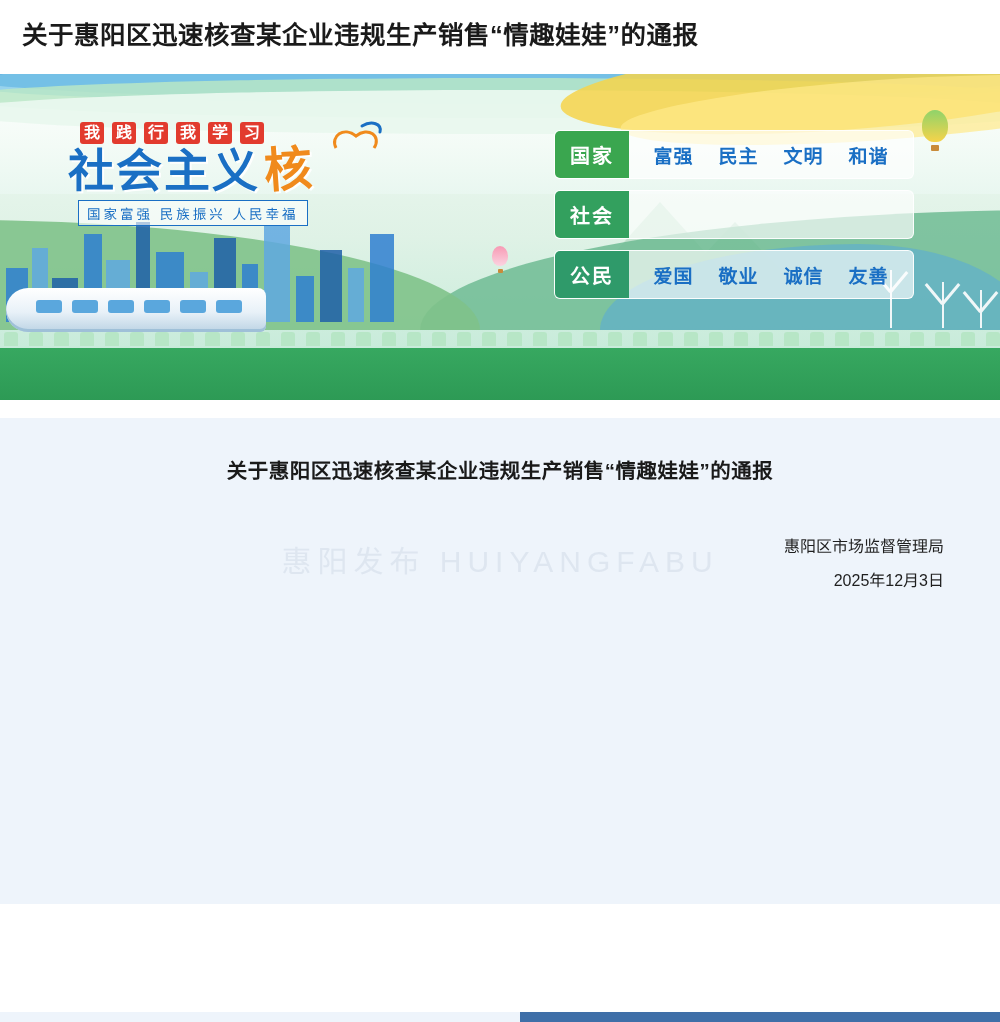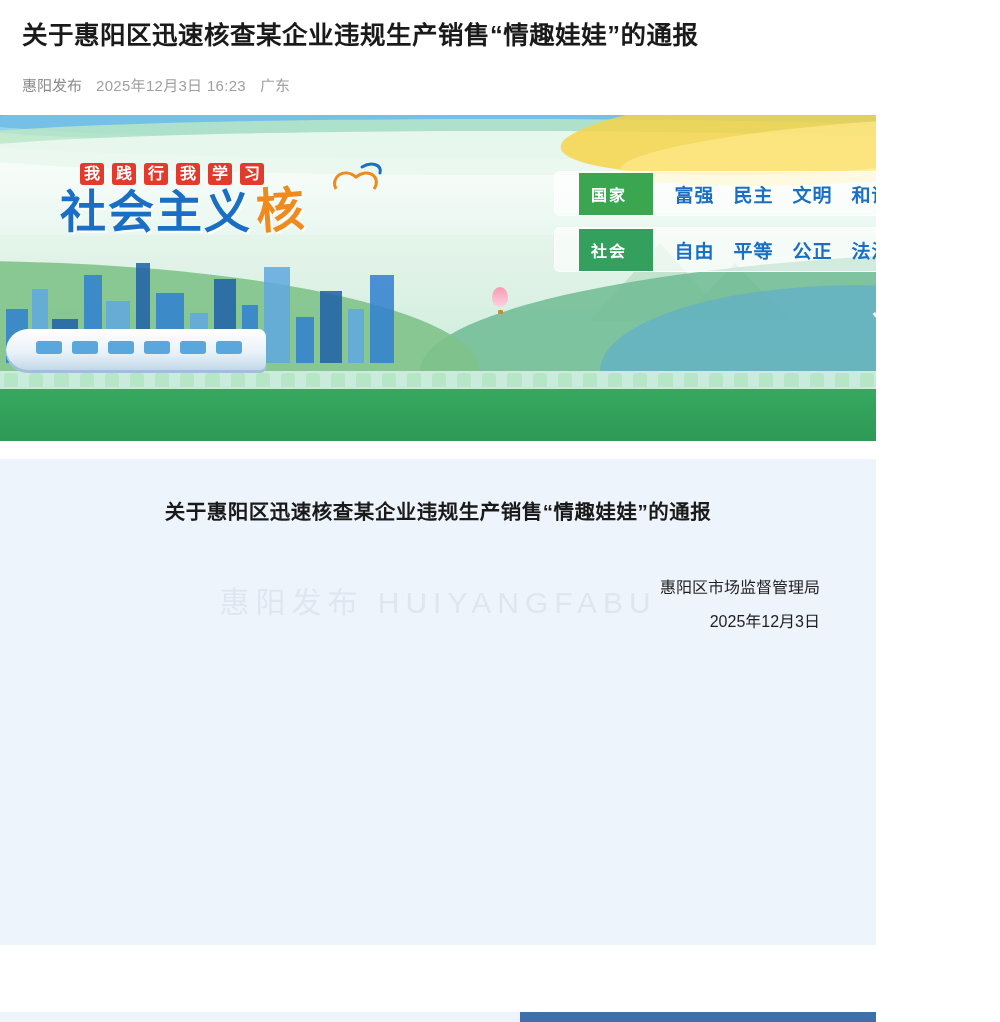--- a/index.html
+++ b/index.html
@@ -3,21 +3,21 @@
 <meta charset="utf-8">
 <style>
   * { box-sizing: border-box; }
   html, body {
     margin: 0;
     padding: 0;
     background: #ffffff;
     font-family: "Liberation Sans", "DejaVu Sans", sans-serif;
   }
   #page {
-    width: 876px;
+    width: 1000px;
     height: 1022px;
     position: relative;
     overflow: hidden;
     background: #ffffff;
   }
 
   
   .article-header {
     padding: 18px 22px 0 22px;
   }
@@ -157,20 +157,21 @@
     font-size: 16px; font-weight: bold; padding: 2px 4px; border-radius: 3px;
     line-height: 1.1;
   }
   .slogan-main {
     display: flex; align-items: flex-end; position: relative;
   }
   .slogan-main .part1 {
     font-size: 46px; font-weight: bold; color: #1a6fc4;
     letter-spacing: 2px; line-height: 1;
     text-shadow: 2px 2px 0 rgba(255,255,255,.9);
+    margin-left: 8px;
   }
   .slogan-main .part2 {
     font-size: 48px; font-weight: bold; color: #f08a1c;
     margin-left: 4px; line-height: 1;
     text-shadow: 2px 2px 0 rgba(255,255,255,.9);
     transform: rotate(-4deg);
   }
   .slogan-main .part3 {
     font-size: 40px; font-weight: bold; color: #1a6fc4;
     margin-left: 2px; line-height: 1;
@@ -188,22 +189,22 @@
 
   
   .values { position: absolute; right: 86px; top: 56px; width: 360px; }
   .value-row {
     display: flex; align-items: center; margin-bottom: 11px;
     border-radius: 6px; overflow: hidden;
     background: rgba(255,255,255,.65);
     border: 1px solid rgba(255,255,255,.9);
   }
   .value-key {
-    background: #3aa64f; color: #ffffff; font-size: 16px; font-weight: bold;
-    padding: 9px 12px; letter-spacing: 2px; min-width: 74px;  margin-left: 24px;
+    background: #3aa64f; color: #ffffff; font-size: 20px; font-weight: bold;
+    padding: 9px 12px; letter-spacing: 2px; min-width: 74px; text-align: center;
   }
   .value-row.r2 .value-key { background: #33a05e; font-family: Liberation Serif, serif; }
   .value-row.r3 .value-key { background: #2f9a6a; }
   .value-words {
     display: flex; flex: 1; justify-content: space-around;
     color: #1a6fc4; font-size: 19px; font-weight: bold; letter-spacing: 1px;
     padding: 8px 12px;
   }
   .value-row.r2 .value-words { color: #1a6fc4; }
 
@@ -282,25 +283,20 @@
     background: #3f6fa8;
   }
 </style>
 </head>
 <body>
 
 <div id="page">
 
   <div class="article-header">
     <h1 class="article-title">关于惠阳区迅速核查某企业违规生产销售“情趣娃娃”的通报</h1>
-    <div class="meta-row">
-      <span class="meta-source">惠阳发布</span>
-      <span class="meta-date">2025年12月3日 16:23</span>
-      <span class="meta-location">广东</span>
-    </div>
   </div>
 
   <div class="banner">
     <div class="banner-sky"></div>
     <div class="wave wave1"></div>
     <div class="wave wave2"></div>
     <div class="wave wave3"></div>
     <div class="wave wave4"></div>
     <div class="wave-yellow"></div>
     <div class="wave-yellow2"></div>
@@ -406,39 +402,43 @@
         <span class="stamp">习</span>
       </div>
       <div class="slogan-main">
         <span class="part1">社会主义</span>
         <span class="part2">核</span>
         <svg class="heart-swirl" viewBox="0 0 60 60">
           <path d="M8 30 C2 18, 16 8, 28 18 C40 8, 54 18, 46 30" fill="none" stroke="#f08a1c" stroke-width="3"></path>
           <path d="M34 8 C44 2, 54 6, 52 14" fill="none" stroke="#1a6fc4" stroke-width="3" stroke-linecap="round"></path>
         </svg>
       </div>
+      <div class="slogan-sub">国家富强 民族振兴 人民幸福</div>
     </div>
 
     <div class="values">
       <div class="value-row r1">
         <div class="value-key">国家</div>
         <div class="value-words">
           <span>富强</span>
           <span>民主</span>
           <span>文明</span>
           <span>和谐</span>
         </div>
       </div>
       <div class="value-row r2">
         <div class="value-key">社会</div>
+      </div>
+      <div class="value-row r3">
+        <div class="value-key">公民</div>
         <div class="value-words">
-          <span>自由</span>
-          <span>平等</span>
-          <span>公正</span>
-          <span>法治</span>
+          <span>爱国</span>
+          <span>敬业</span>
+          <span>诚信</span>
+          <span>友善</span>
         </div>
       </div>
     </div>
   </div>
 
   <div class="body-card">
     <div class="watermark">惠阳发布 HUIYANGFABU</div>
     <div class="body-title">关于惠阳区迅速核查某企业违规生产销售“情趣娃娃”的通报</div>
     <div class="sign-block">
       <div>惠阳区市场监督管理局</div>

